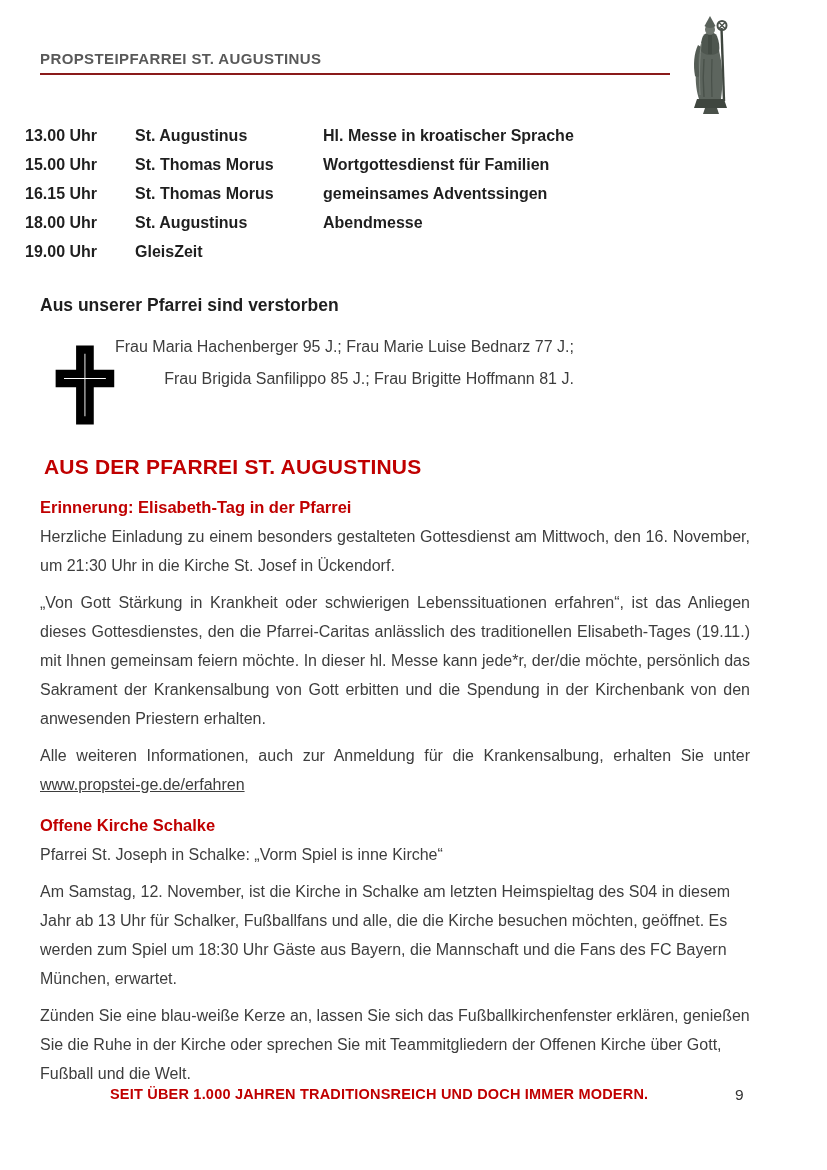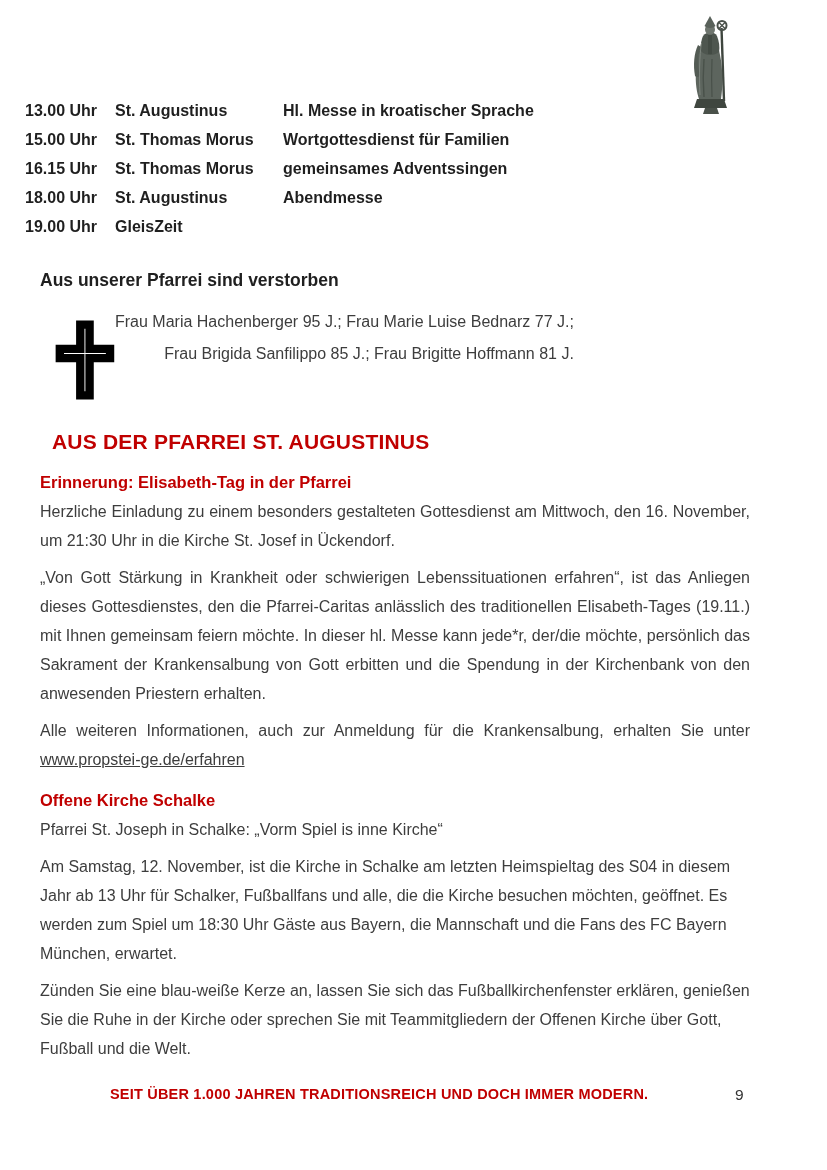--- a/index.html
+++ b/index.html
@@ -17,50 +17,51 @@
   .masthead-title{
     width:630px;
     font-size:15px;font-weight:bold;letter-spacing:.4px;
     color:var(--header-gray,#595959);
     padding-bottom:6px;
     border-bottom:2px solid var(--rule-maroon,#8a1a1a);
   }
   .statue{position:absolute;left:688px;top:13px;width:49px;height:101px;}
   
   .schedule{margin:46px 0 0 -15px;font-weight:bold;color:#1f1f1f;font-size:16px;}
-  .srow{display:grid;grid-template-columns:90px 168px 1fr;line-height:29px;}
+  .srow{display:grid;grid-template-columns:90px 168px 1fr;line-height:29px;gap:20px;}
   .sloc{white-space:pre-line;}
   
   .obituary{margin-top:27px;}
   .ob-heading{margin:0;font-size:17.5px;font-weight:bold;color:#1f1f1f;line-height:24px;}
   .ob-body{display:flex;margin-top:12px;text-align:right;}
   .cross-wrap{width:75px;flex:0 0 75px;padding-left:5px;box-sizing:border-box;}
   .cross{width:62px;height:80px;margin-top:16px;}
   .ob-names{font-size:16px;line-height:32px;margin-top:2px;}
   
-  .section-title{margin:24px 0 0 12px;font-size:21px;font-weight:bold;letter-spacing:.2px;
+  .section-title{margin:24px 0 0 4px;font-size:21px;font-weight:bold;letter-spacing:.2px;
     color:var(--accent-red,#c00000);line-height:28px;}
   .article-heading{margin:14px 0 0 0;font-size:16.5px;font-weight:bold;
     color:var(--accent-red,#c00000);line-height:24px;}
   .article p{margin:3px 0 0 0;font-size:16px;line-height:29px;}
   .article p + p{margin-top:8px;}
   .just{text-align:justify;}
   .doclink{color:var(--body-text,#3d3d3d);text-decoration:underline;cursor:pointer;}
   
   .pagefooter{position:absolute;left:40px;right:40px;top:1086px;height:24px;}
   .motto{margin-left:70px;font-size:14.5px;font-weight:bold;letter-spacing:.2px;
     color:var(--accent-red,#c00000);}
   .pagenum{position:absolute;left:695px;top:0;font-size:15.5px;color:#333333;}
 </style>
 </head>
 <body>
 
 <div class="page">
 
   <header>
+    <div class="masthead-title">PROPSTEIPFARREI ST. AUGUSTINUS</div>
     <svg class="statue" viewBox="0 0 49 101">
       <path d="M33.5,15 L36,88" stroke="#3f463f" stroke-width="2.4" fill="none"></path>
       <circle cx="34" cy="12.5" r="4.5" fill="none" stroke="#4a514b" stroke-width="2"></circle>
       <path d="M30.5,9 L37.5,16 M37.5,9 L30.5,16" stroke="#4a514b" stroke-width="1.4"></path>
       <path d="M15,24 C12,34 9,44 8,58 C7,70 9,80 11,86 L33,86 C35,74 35,56 32,42 C30,32 28,27 26,23 Z" fill="#5d655e"></path>
       <path d="M10,32 C6,40 5,52 7,63 C9,65 11,64 12,62 C9,52 10,42 13,34 Z" fill="#535b54"></path>
       <path d="M15,23 C19,18 26,18 29,23 C31,28 32,34 31,39 C26,43 17,43 13,38 C13,32 13,27 15,23 Z" fill="#4e564f"></path>
       <rect x="20" y="22" width="4" height="19" fill="#434b44"></rect>
       <ellipse cx="22" cy="16.5" rx="5" ry="5.2" fill="#6e756e"></ellipse>
       <path d="M16.5,13 L22,3 L27.5,13 C25,15.5 19,15.5 16.5,13 Z" fill="#59615a"></path>

